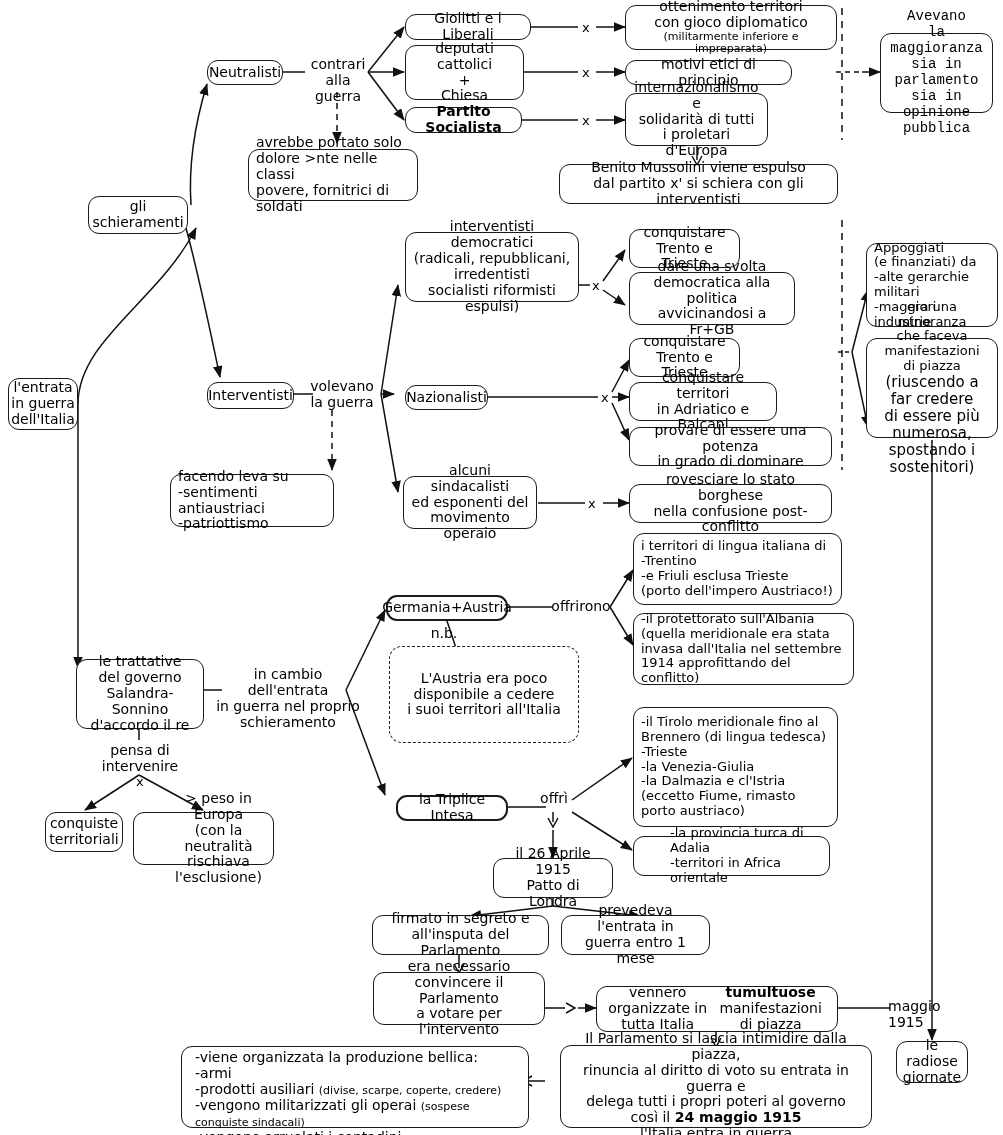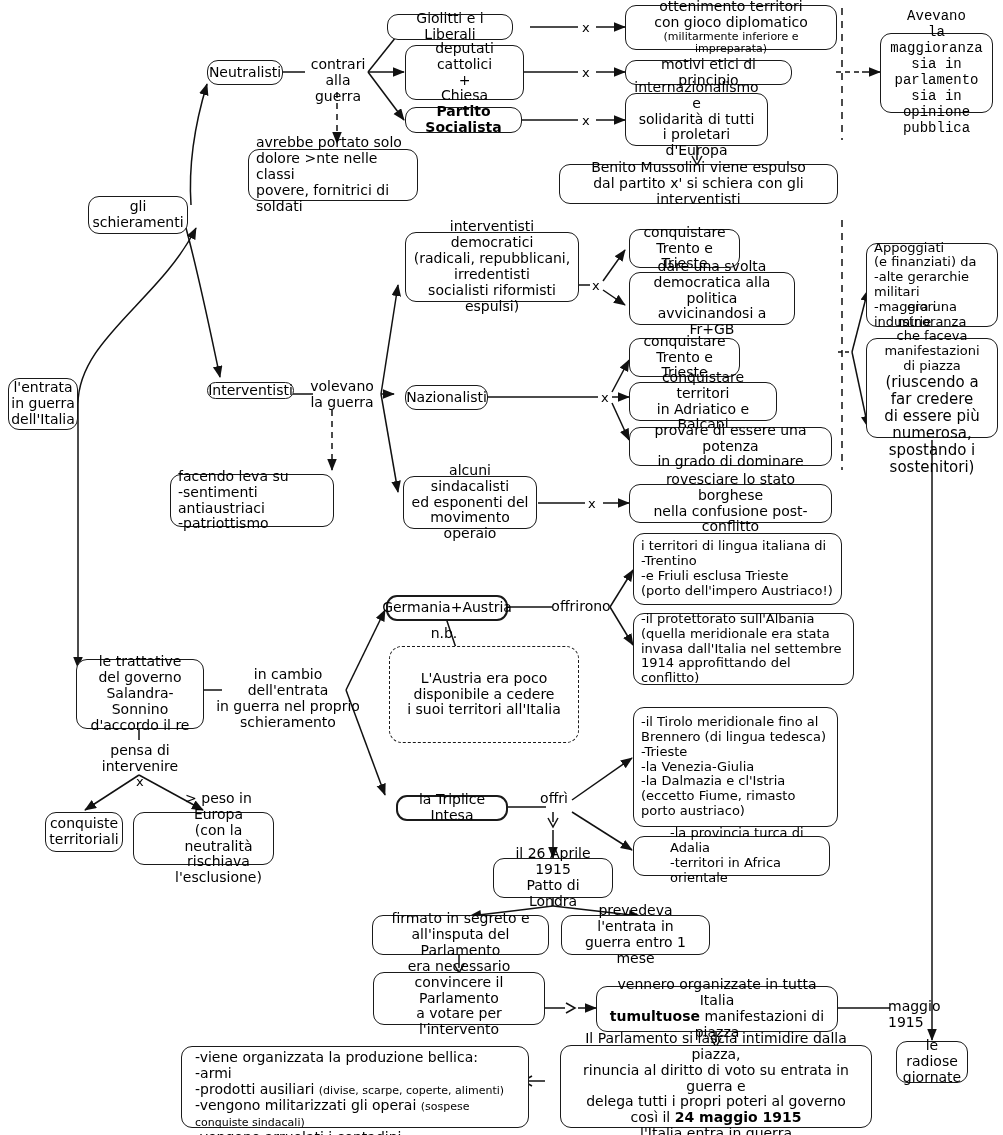--- a/index.html
+++ b/index.html
@@ -143,29 +143,29 @@
 
   <div class="node f14" style="left:8px;top:378px;width:70px;height:52px;">l'entrata
 in guerra
 dell'Italia</div>
 
   <div class="node f14" style="left:88px;top:196px;width:100px;height:38px;">gli
 schieramenti</div>
 
   <div class="node f14" style="left:207px;top:60px;width:76px;height:25px;">Neutralisti</div>
 
-  <div class="node f14" style="left:207px;top:382px;width:87px;height:17px;">Interventisti</div>
+  <div class="node f14" style="left:207px;top:382px;width:87px;height:27px;">Interventisti</div>
 
   <div class="lbl" style="left:304px;top:56px;width:68px;">contrari
 alla guerra</div>
 
   <div class="lbl" style="left:303px;top:378px;width:78px;">volevano
 la guerra</div>
 
-  <div class="node f14" style="left:387px;top:14px;width:126px;height:26px;">Giolitti e i Liberali</div>
+  <div class="node f14" style="left:405px;top:14px;width:126px;height:26px;">Giolitti e i Liberali</div>
 
   <div class="node f14" style="left:405px;top:45px;width:119px;height:55px;">deputati cattolici
 +
 Chiesa</div>
 
   <div class="node f14" style="left:405px;top:107px;width:117px;height:26px;font-weight:bold;">Partito Socialista</div>
 
   <div class="node f14" style="left:625px;top:5px;width:212px;height:45px;flex-direction:column;">
     <span>ottenimento territori
 con gioco diplomatico</span>
@@ -303,42 +303,42 @@
   <div class="node f14" style="left:372px;top:915px;width:177px;height:40px;">firmato in segreto e
 all'insputa del Parlamento</div>
 
   <div class="node f14" style="left:561px;top:915px;width:149px;height:40px;">prevedeva l'entrata in
 guerra entro 1 mese</div>
 
   <div class="node f14" style="left:373px;top:972px;width:172px;height:53px;">era necessario
 convincere il Parlamento
 a votare per l'intervento</div>
 
-  <div class="node f14" style="left:596px;top:986px;width:242px;height:46px;flex-direction:column;">
+  <div class="node f14" style="left:596px;top:986px;width:242px;height:46px;">
     <span>vennero organizzate in tutta Italia</span>
     <span><b>tumultuose</b><span> manifestazioni di piazza</span></span>
   </div>
 
   <div class="lbl" style="left:888px;top:998px;width:92px;text-align:left;">maggio 1915</div>
 
   <div class="node f14" style="left:896px;top:1041px;width:72px;height:42px;">le radiose
 giornate</div>
 
   <div class="node f14" style="left:560px;top:1045px;width:312px;height:83px;flex-direction:column;">
     <span>Il Parlamento si lascia intimidire dalla piazza,</span>
     <span>rinuncia al diritto di voto su entrata in guerra e</span>
     <span>delega tutti i propri poteri al governo</span>
     <span><span>così il </span><b>24 maggio 1915</b></span>
     <span>l'Italia entra in guerra</span>
   </div>
 
   <div class="node f14 lft" style="left:181px;top:1046px;width:348px;height:82px;flex-direction:column;align-items:flex-start;padding-left:13px;">
     <span>-viene organizzata la produzione bellica:</span>
     <span>   -armi</span>
-    <span><span>   -prodotti ausiliari </span><span class="f11">(divise, scarpe, coperte, alimenti)</span></span>
+    <span><span>   -prodotti ausiliari </span><span class="f11">(divise, scarpe, coperte, credere)</span></span>
     <span><span>-vengono militarizzati gli operai </span><span class="f11">(sospese conquiste sindacali)</span></span>
     <span>-vengono arruolati i contadini</span>
   </div>
 
   <div class="xmark" style="left:582px;top:21px;">x</div>
   <div class="xmark" style="left:582px;top:66px;">x</div>
   <div class="xmark" style="left:582px;top:114px;">x</div>
   <div class="xmark" style="left:592px;top:279px;">x</div>
   <div class="xmark" style="left:601px;top:391px;">x</div>
   <div class="xmark" style="left:588px;top:497px;">x</div>

